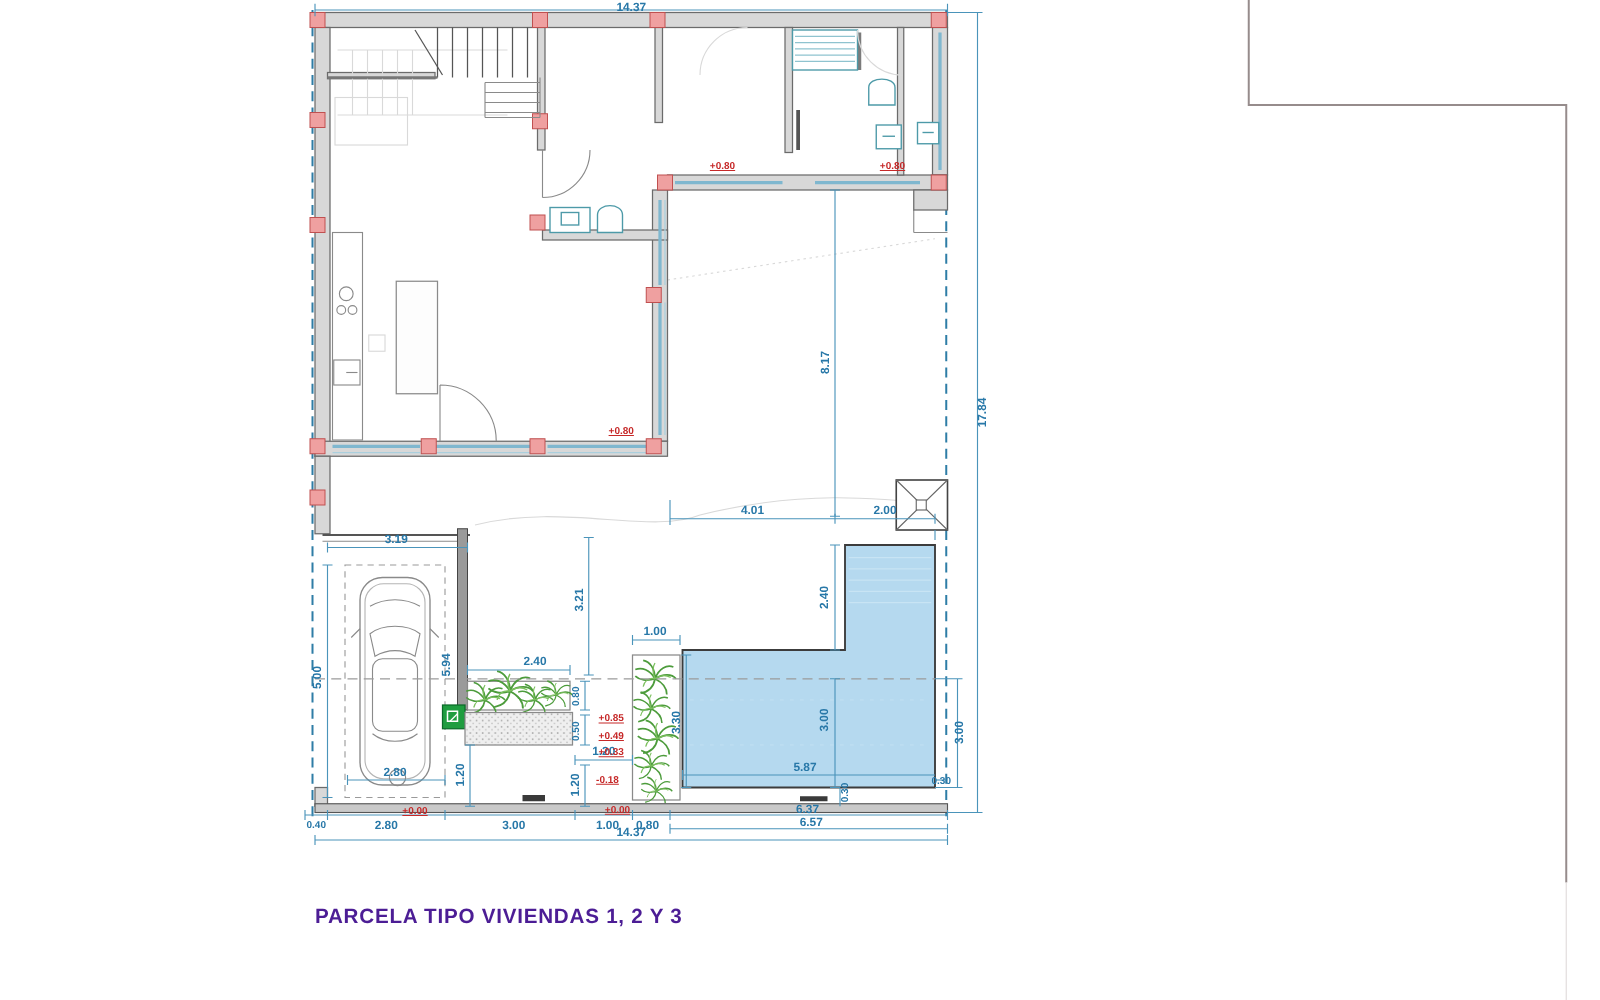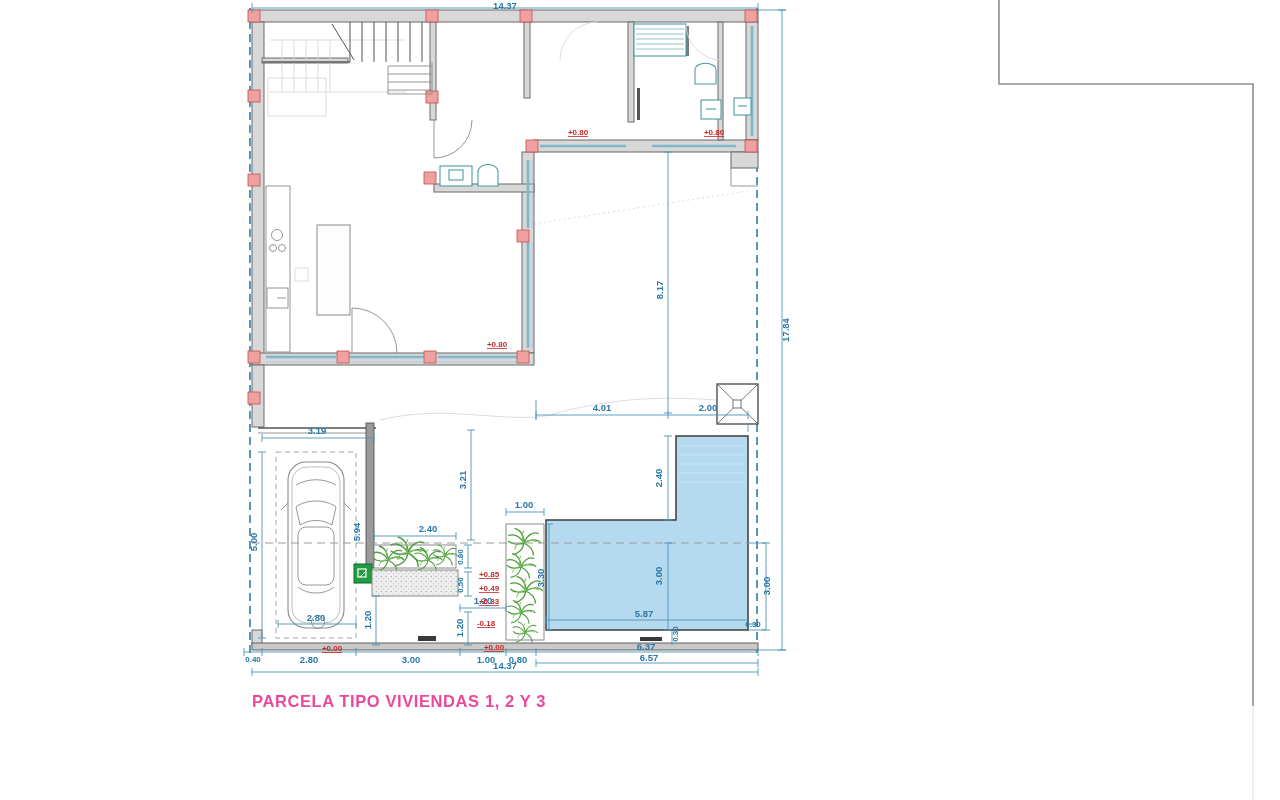--- a/index.html
+++ b/index.html
@@ -11,22 +11,22 @@
   .dim-s{font-size:8px;font-weight:bold;fill:#2878a8;}
   .lvl{font-size:8px;font-weight:bold;fill:#c62828;text-decoration:underline;}
   .wall{fill:#d8d8d8;stroke:#6b6b6b;stroke-width:1;}
   .col{fill:#efa0a0;stroke:#c05050;stroke-width:0.8;}
   .win{stroke:#7fb7cf;stroke-width:2.6;fill:none;}
   .win2{stroke:#aacfdd;stroke-width:1;fill:none;}
   .dimline{stroke:#4a94ba;stroke-width:0.9;fill:none;}
   .thin{stroke:#8a8a8a;stroke-width:0.9;fill:none;}
   .ghost{stroke:#d9d9d9;stroke-width:0.9;fill:none;}
   .fix{stroke:#4d9aa8;stroke-width:1.1;fill:#ffffff;}
-  #title{position:absolute;left:252px;top:692px;font-size:16.5px;font-weight:bold;
-         color:#ec4899;letter-spacing:0.6px;}
+  #title{position:absolute;left:252px;top:724px;font-size:16.5px;font-weight:bold;
+         color:#4c1d95;letter-spacing:0.6px;}
 </style>
 </head>
 <body>
 
 <div id="stage">
 <svg width="1280" height="800" viewBox="0 0 1280 800">
   <defs>
     <pattern id="stipple" width="5" height="5" patternUnits="userSpaceOnUse">
       <rect width="5" height="5" fill="#efefef"></rect>
       <circle cx="1.2" cy="1.5" r="0.7" fill="#a9a9a9"></circle>

